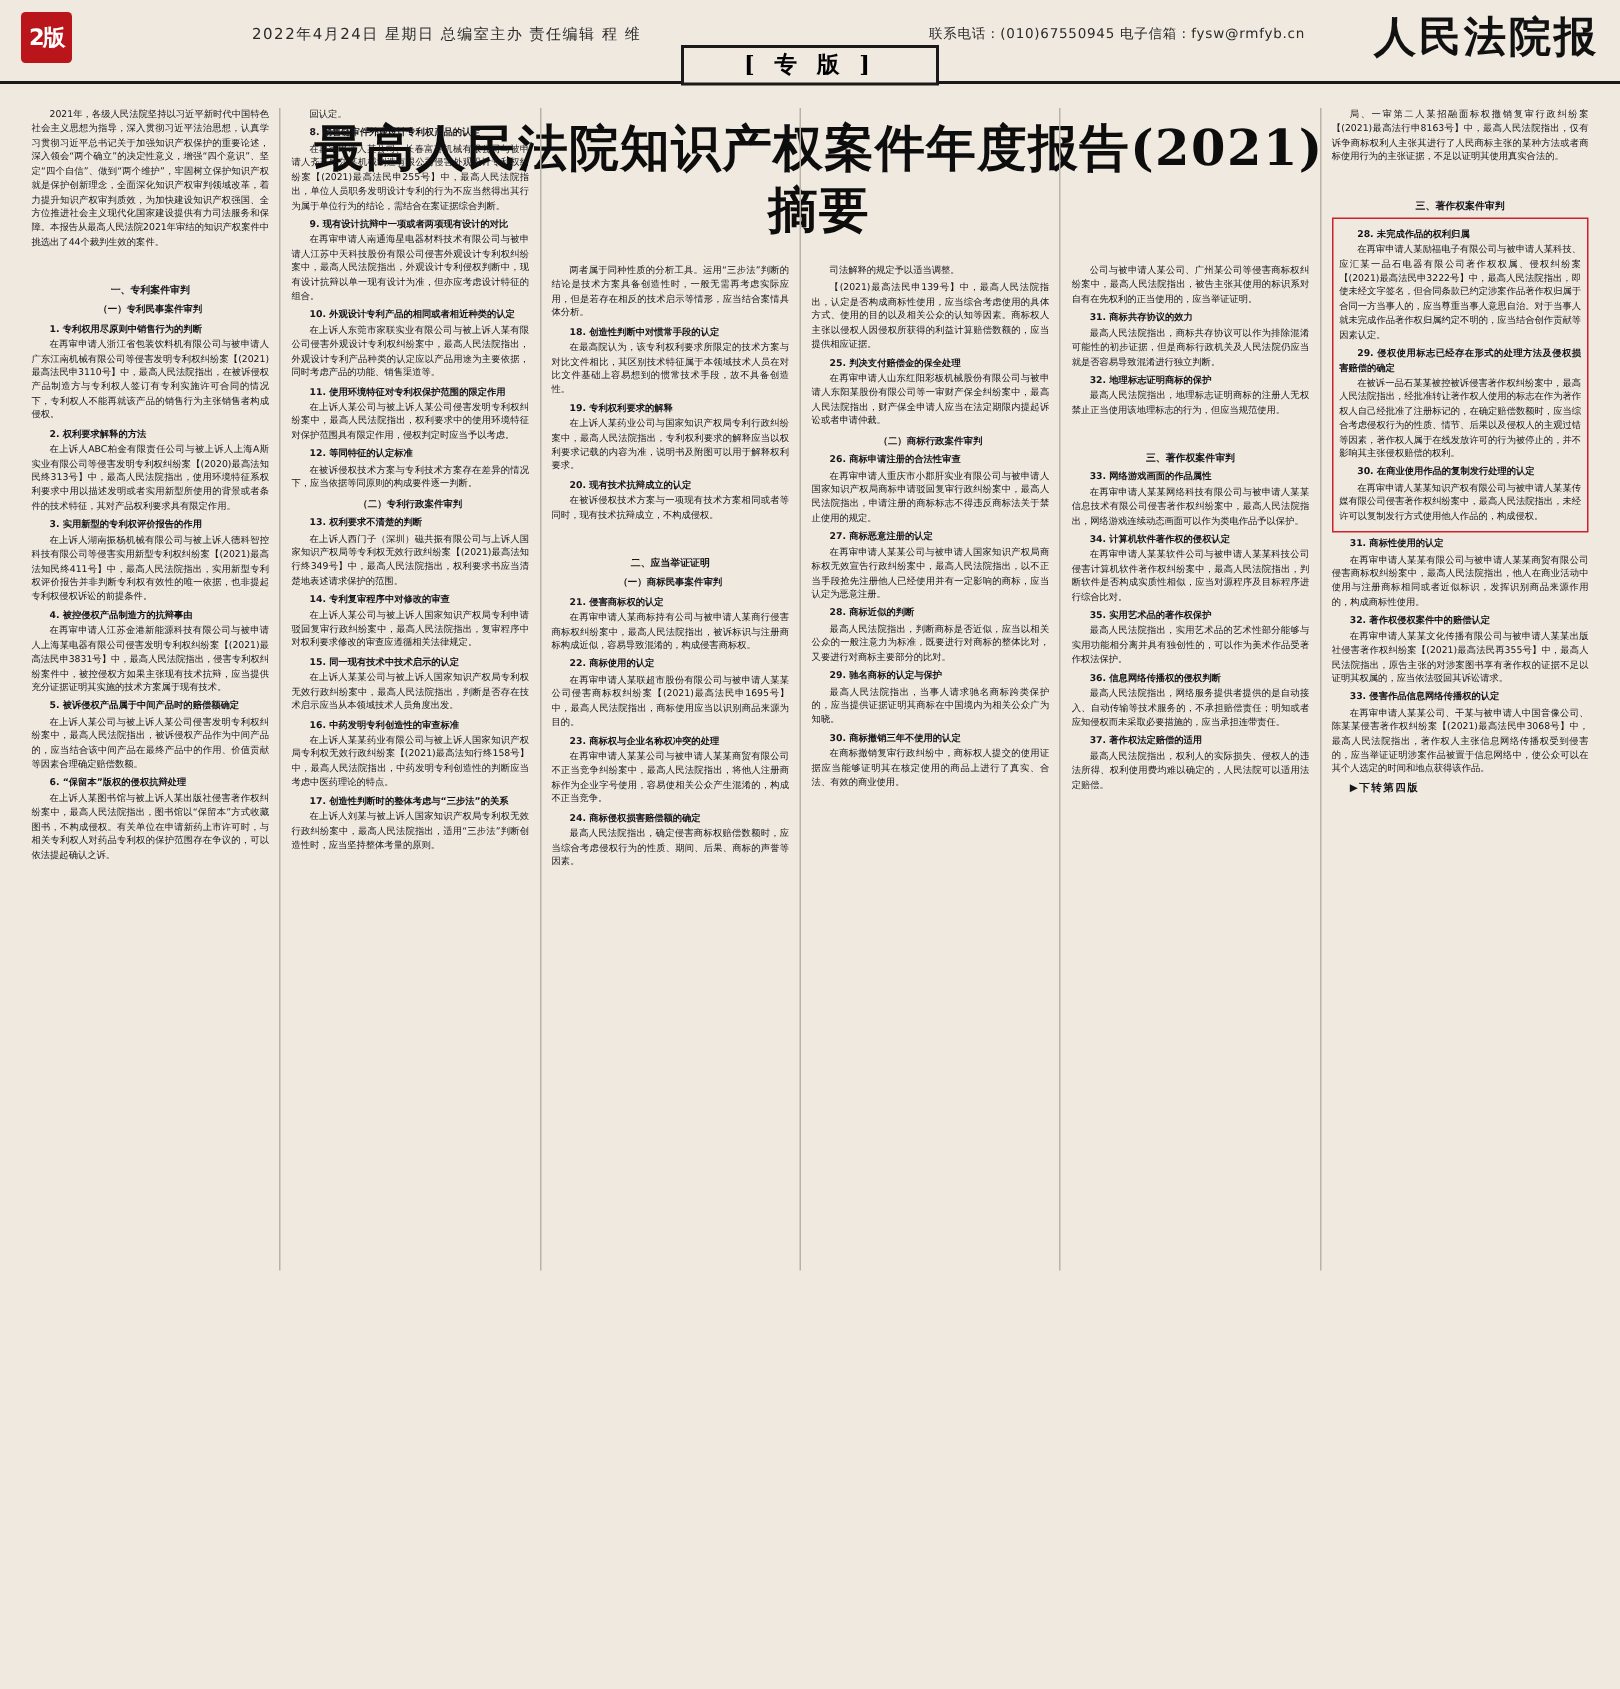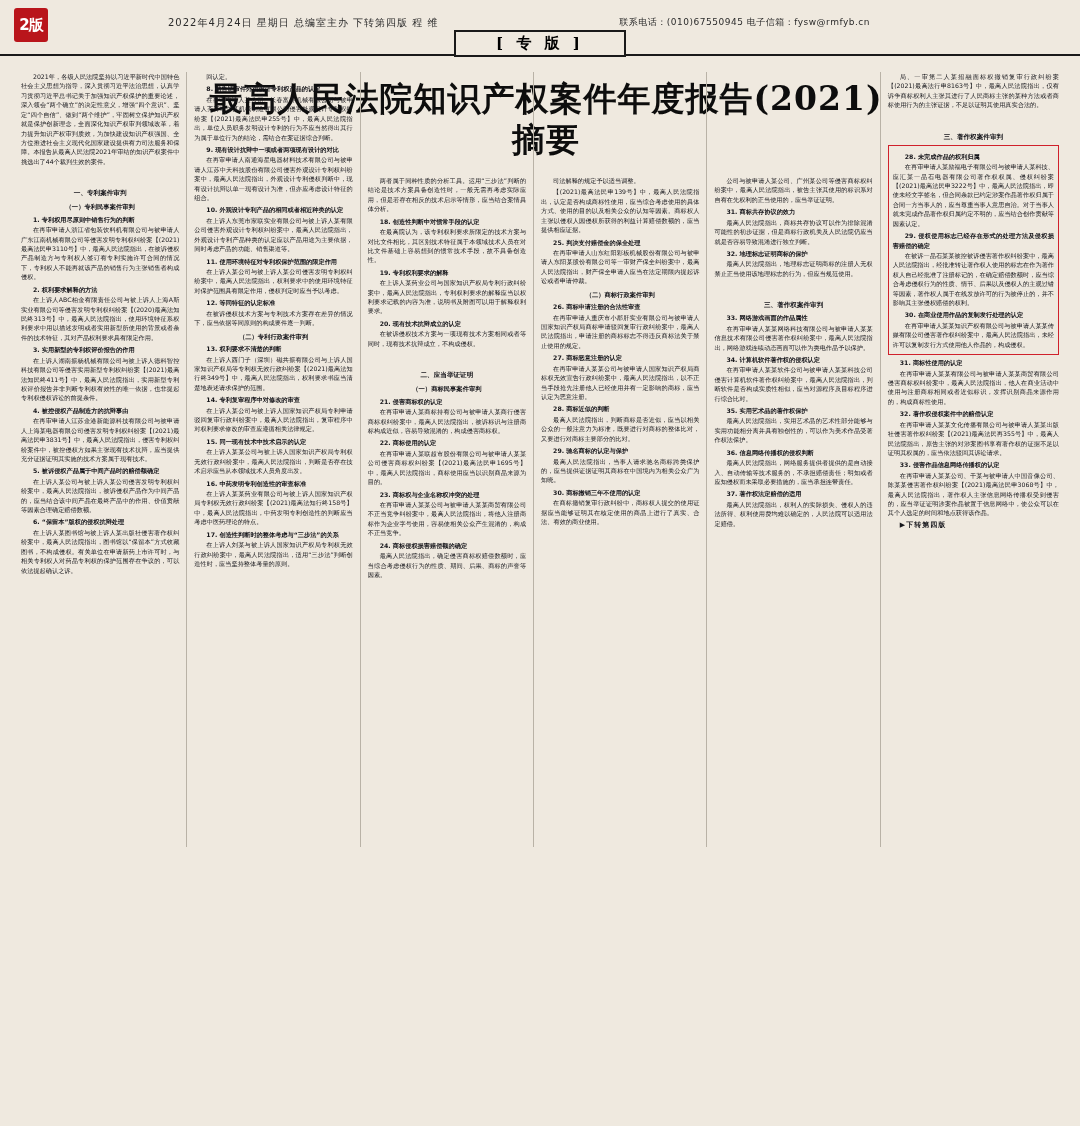--- a/index.html
+++ b/index.html
@@ -110,22 +110,23 @@
     letter-spacing:1px;
   }
 </style>
 </head>
 <body>
 
 <div class="page">
 
   <div class="masthead">
     <div class="page-badge">2版</div>
-    <div class="masthead-meta">2022年4月24日 星期日  总编室主办  下转第四版  程  维</div>
+    <div class="masthead-meta">2022年4月24日 星期日  总编室主办  责任编辑  程  维</div>
     <div class="masthead-contact">联系电话：(010)67550945  电子信箱：fysw@rmfyb.cn</div>
+    <div class="paper-name">人民法院报</div>
     <div class="zhuanban-wrap">
       <div class="zhuanban">[ 专 版 ]</div>
     </div>
   </div>
 
   <div class="headline">最高人民法院知识产权案件年度报告(2021)摘要</div>
 
   <div class="columns">
     <div class="col c1">
         <p>2021年，各级人民法院坚持以习近平新时代中国特色社会主义思想为指导，深入贯彻习近平法治思想，认真学习贯彻习近平总书记关于加强知识产权保护的重要论述，深入领会“两个确立”的决定性意义，增强“四个意识”、坚定“四个自信”、做到“两个维护”，牢固树立保护知识产权就是保护创新理念，全面深化知识产权审判领域改革，着力提升知识产权审判质效，为加快建设知识产权强国、全方位推进社会主义现代化国家建设提供有力司法服务和保障。本报告从最高人民法院2021年审结的知识产权案件中挑选出了44个裁判生效的案件。</p>

